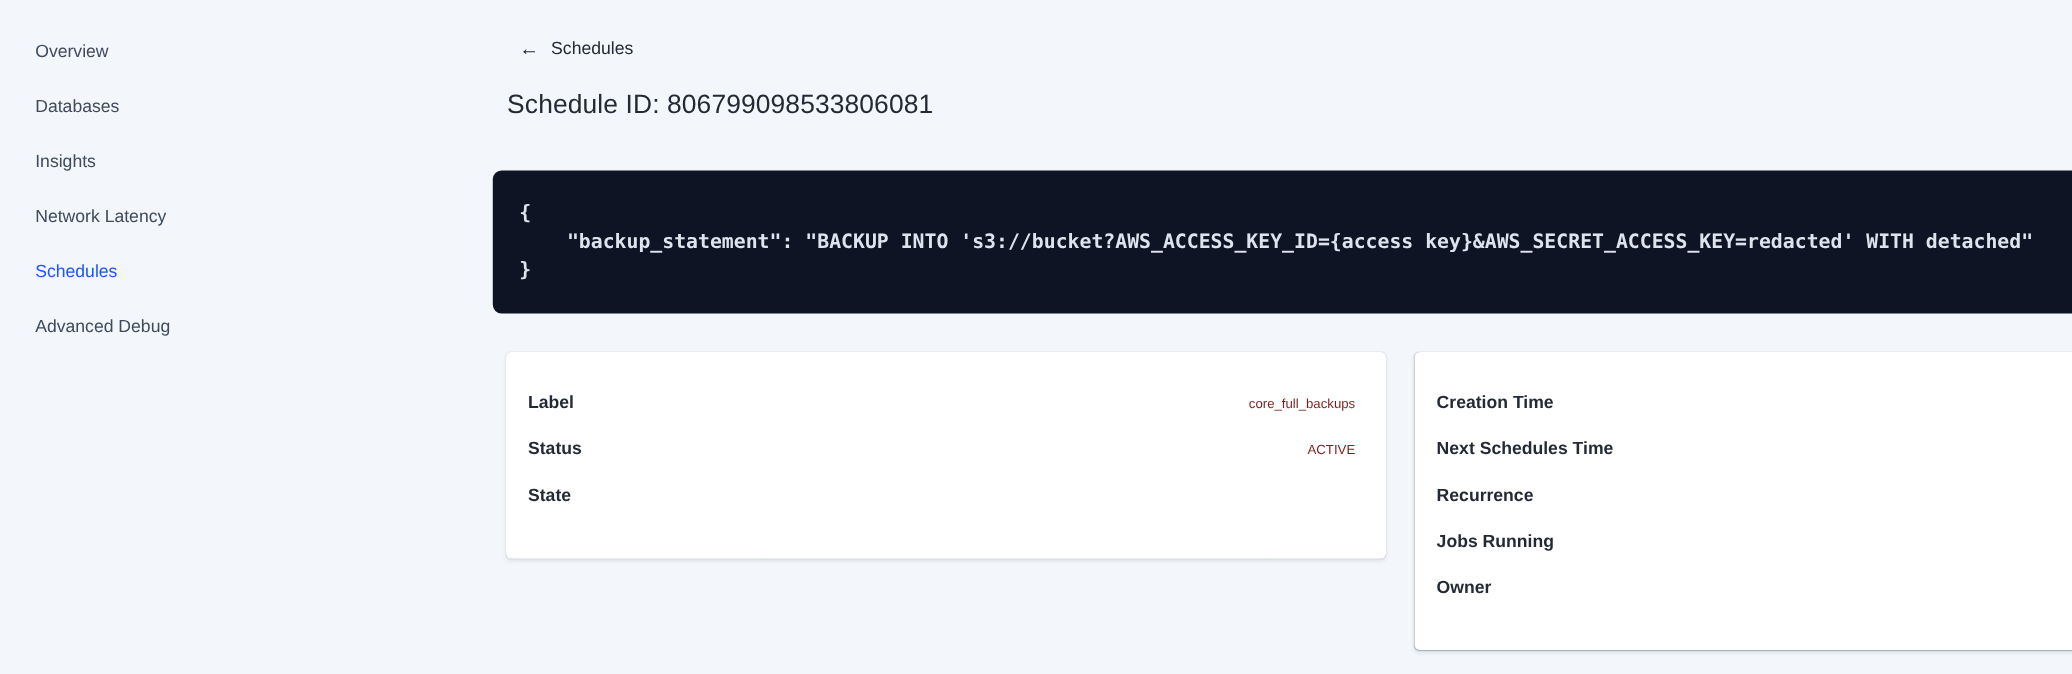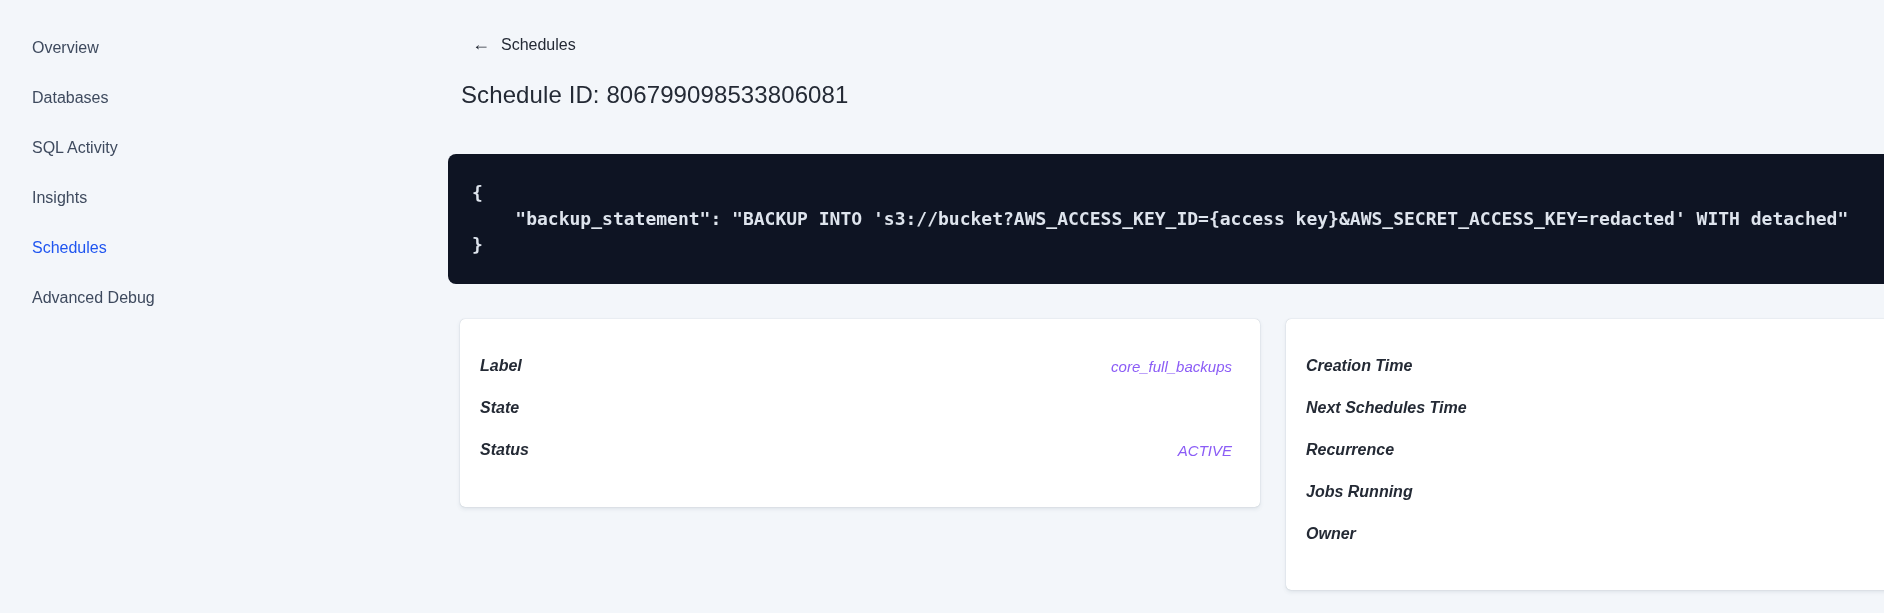--- a/index.html
+++ b/index.html
@@ -46,34 +46,34 @@
 
   
   .cards{display:flex;align-items:flex-start;gap:26px;margin:35px 0 0 236px;width:1632px;}
   .card{
     background:#ffffff;border-radius:5px;box-sizing:border-box;
     padding:26px 28px 0 20px;
     box-shadow:0 0 1px rgba(67,90,111,.4),0 2px 4px rgba(67,90,111,.12);
   }
   .card.left{width:800px;height:188px;flex:none;}
   .card.right{flex:1;height:271px;}
-  .detail-row{height:42px;display:flex;justify-content:space-between;align-items:center;font-style:italic;}
+  .detail-row{height:42px;display:flex;justify-content:space-between;align-items:center;}
   .detail-row .lbl{font-size:16px;font-weight:bold;color:var(--text-dark,#242a35);}
-  .detail-row .val{font-size:15px;color:#8b5cf6;}
+  .detail-row .val{font-size:12px;color:#7f1d1d;}
 </style>
 </head>
 <body>
 
 <div class="app">
 
   <nav class="sidebar" id="sidebar">
       <div class="nav-item">Overview</div>
       <div class="nav-item">Databases</div>
-      <div class="nav-item">SQL Activity</div>
       <div class="nav-item">Insights</div>
+      <div class="nav-item">Network Latency</div>
       <div class="nav-item active">Schedules</div>
       <div class="nav-item">Advanced Debug</div>
     </nav>
 
   <main class="content">
 
     <div class="back-link">
       <span class="back-arrow">←</span>
       <span>Schedules</span>
     </div>
@@ -86,26 +86,26 @@
         <div class="code-line">}</div>
       </div>
 
     <div class="cards">
       <section class="card left" id="card-left">
           <div class="detail-row">
             <span class="lbl">Label</span>
             <span class="val">core_full_backups</span>
           </div>
           <div class="detail-row">
+            <span class="lbl">Status</span>
+            <span class="val">ACTIVE</span>
+          </div>
+          <div class="detail-row">
             <span class="lbl">State</span>
             <span class="val"></span>
-          </div>
-          <div class="detail-row">
-            <span class="lbl">Status</span>
-            <span class="val">ACTIVE</span>
           </div>
         </section>
       <section class="card right" id="card-right">
           <div class="detail-row">
             <span class="lbl">Creation Time</span>
             <span class="val">Oct 20, 2022 at 17:12 UTC</span>
           </div>
           <div class="detail-row">
             <span class="lbl">Next Schedules Time</span>
             <span class="val">Oct 21, 2022 at 0:00 UTC</span>

